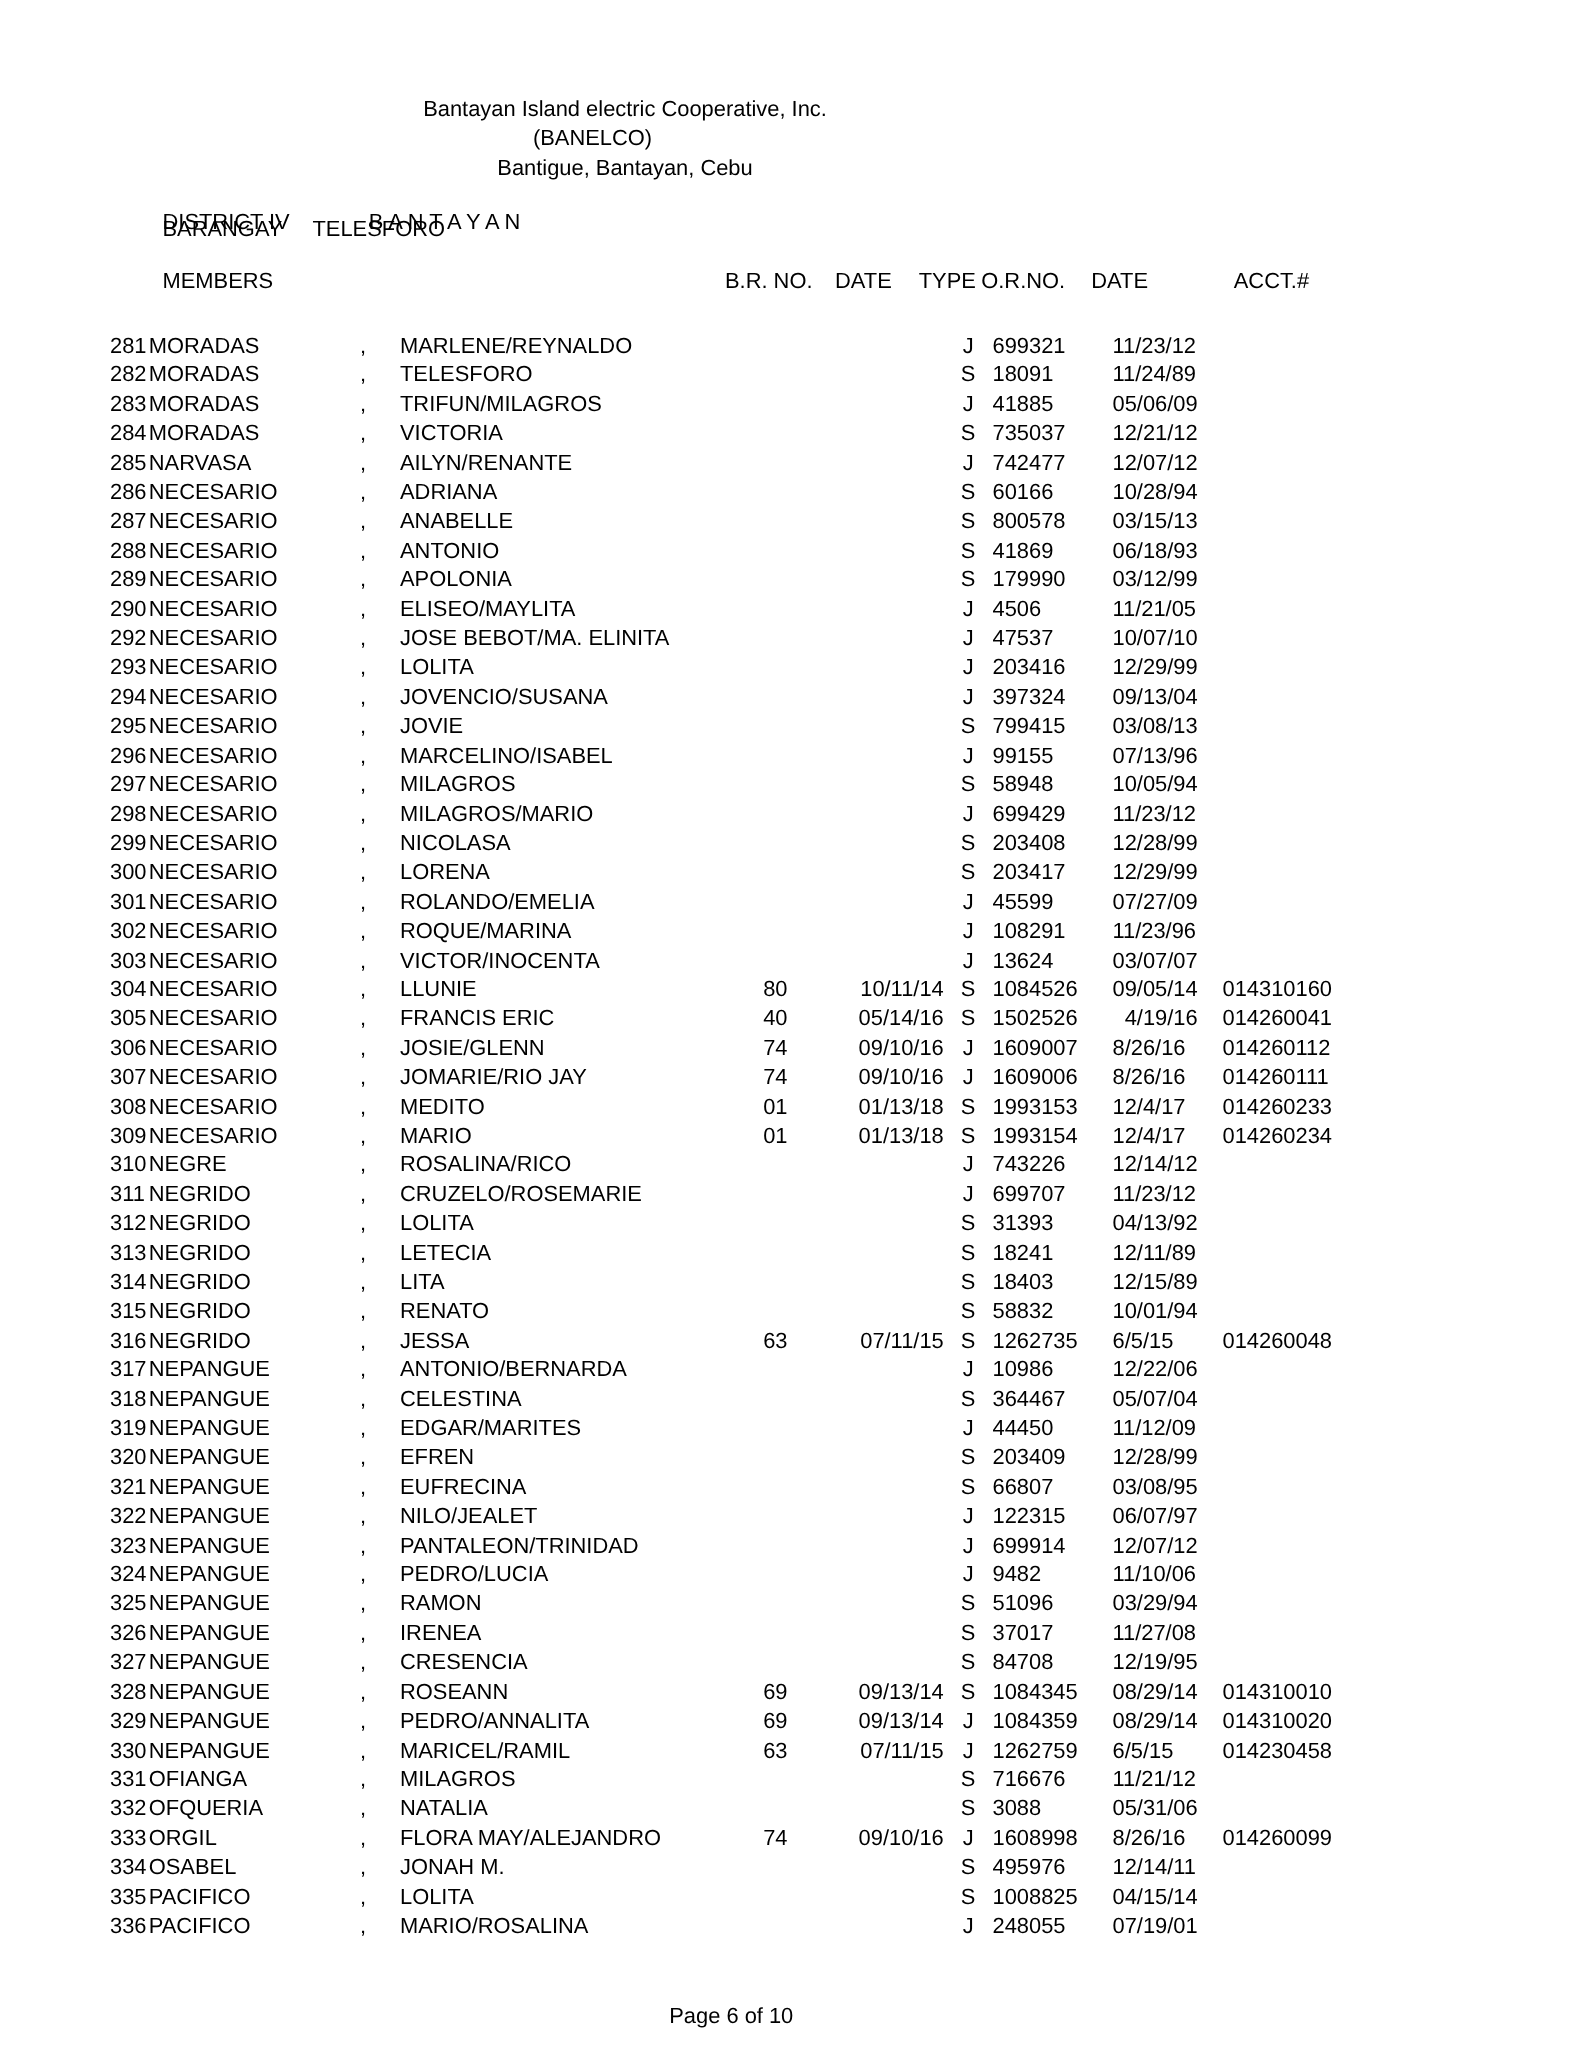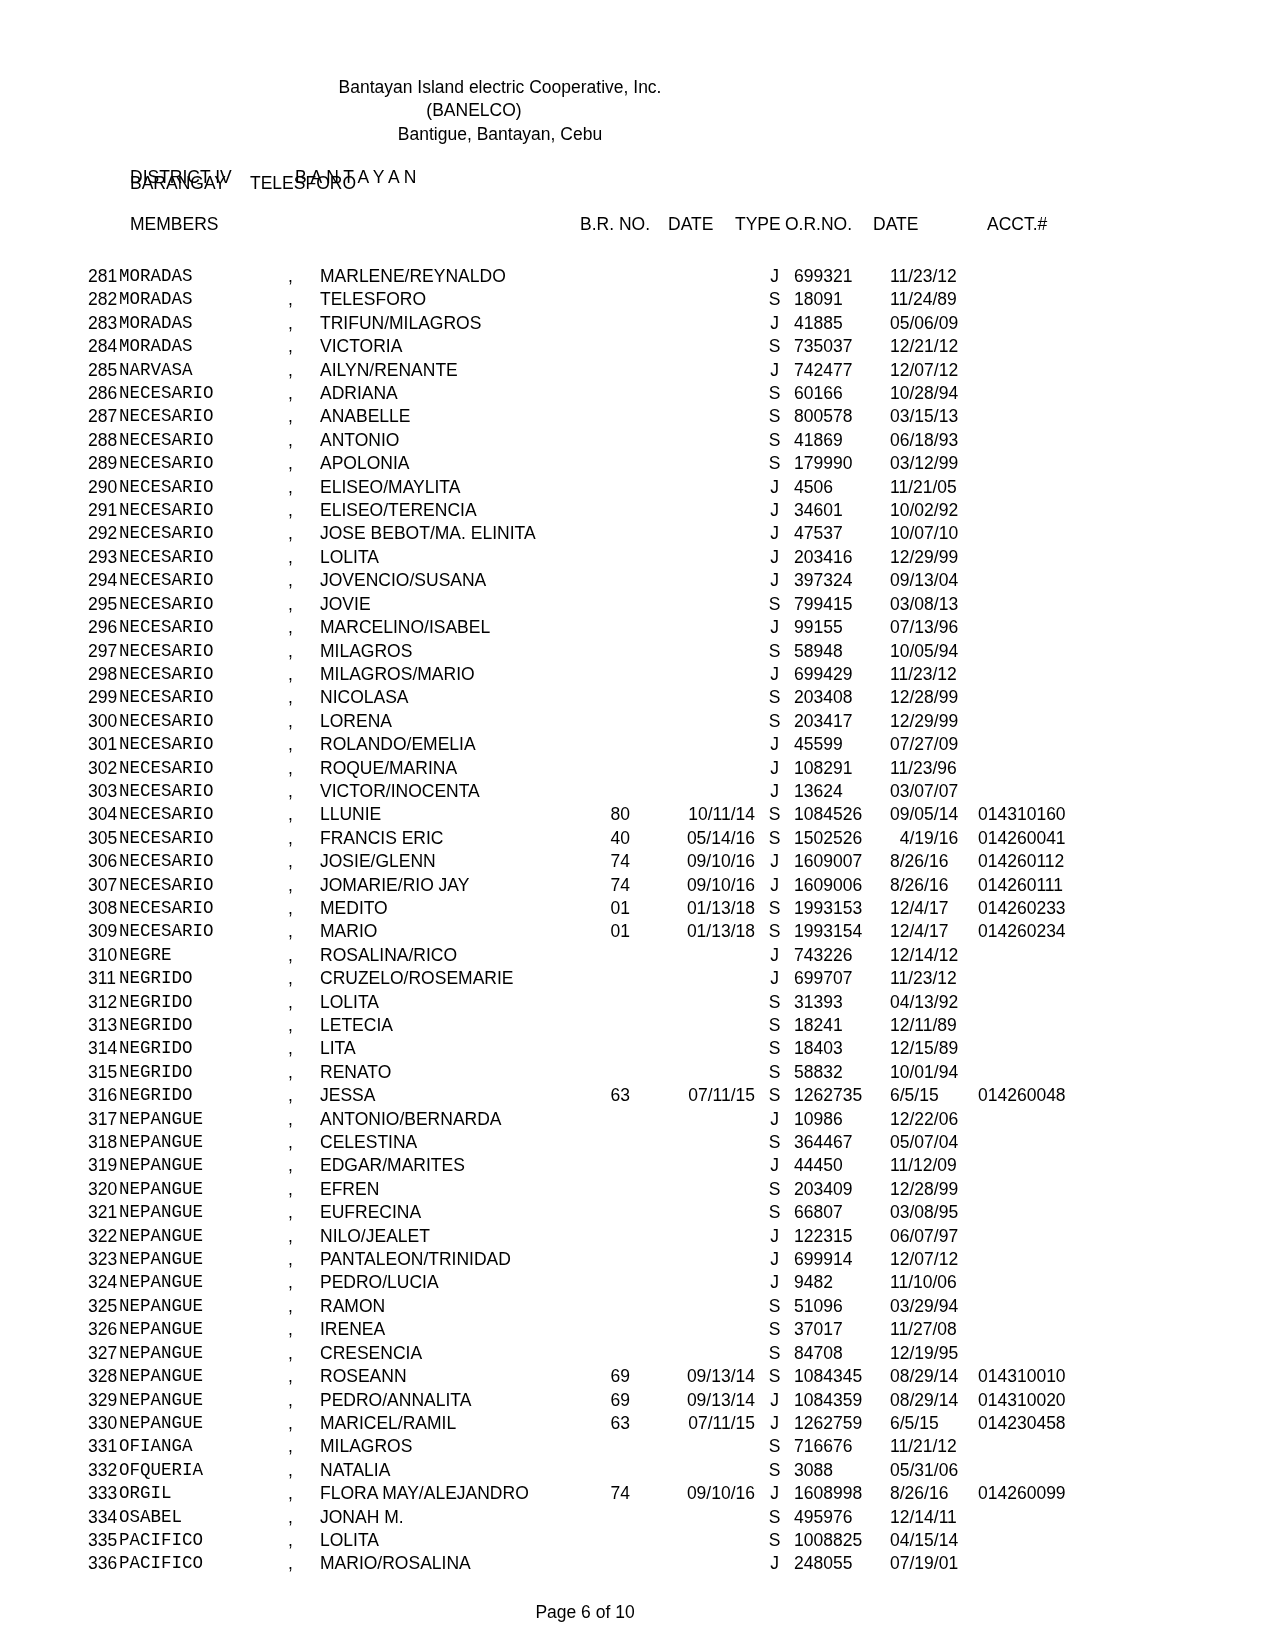--- a/index.html
+++ b/index.html
@@ -42,21 +42,21 @@
   }
   table.members td {
     padding: 0;
     height: 23.4px;
     line-height: 23.4px;
     white-space: pre;
     overflow: visible;
     vertical-align: top;
   }
   .c-no    { width: 31px;  text-align: left; }
-  .c-last  { width: 169px; padding-left: 8px; font-family: Liberation Mono, monospace; }
+  .c-last  { width: 169px; padding-left: 8px; }
   .c-comma { width: 32px;  }
   .c-first { width: 245px; }
   .c-br    { width: 65px;  text-align: right; }
   .c-d1    { width: 125px; text-align: right; }
   .c-type  { width: 39px;  text-align: center; }
   .c-or    { width: 96px;  padding-left: 16px; }
   .c-d2    { width: 88px;  padding-left: 18px; }
   .c-acct  { width: 97px;  padding-left: 24px; }
   .page-footer {
     position: absolute;
@@ -221,32 +221,20 @@
     <td class="c-comma">,</td>
     <td class="c-first">ELISEO/MAYLITA</td>
     <td class="c-br"></td>
     <td class="c-d1"></td>
     <td class="c-type">J</td>
     <td class="c-or">4506</td>
     <td class="c-d2">11/21/05</td>
     <td class="c-acct"></td>
   </tr>
       <tr>
-    <td class="c-no">291</td>
-    <td class="c-last">NECESARIO</td>
-    <td class="c-comma">,</td>
-    <td class="c-first">ELISEO/TERENCIA</td>
-    <td class="c-br"></td>
-    <td class="c-d1"></td>
-    <td class="c-type">J</td>
-    <td class="c-or">34601</td>
-    <td class="c-d2">10/02/92</td>
-    <td class="c-acct"></td>
-  </tr>
-      <tr>
     <td class="c-no">292</td>
     <td class="c-last">NECESARIO</td>
     <td class="c-comma">,</td>
     <td class="c-first">JOSE BEBOT/MA. ELINITA</td>
     <td class="c-br"></td>
     <td class="c-d1"></td>
     <td class="c-type">J</td>
     <td class="c-or">47537</td>
     <td class="c-d2">10/07/10</td>
     <td class="c-acct"></td>

